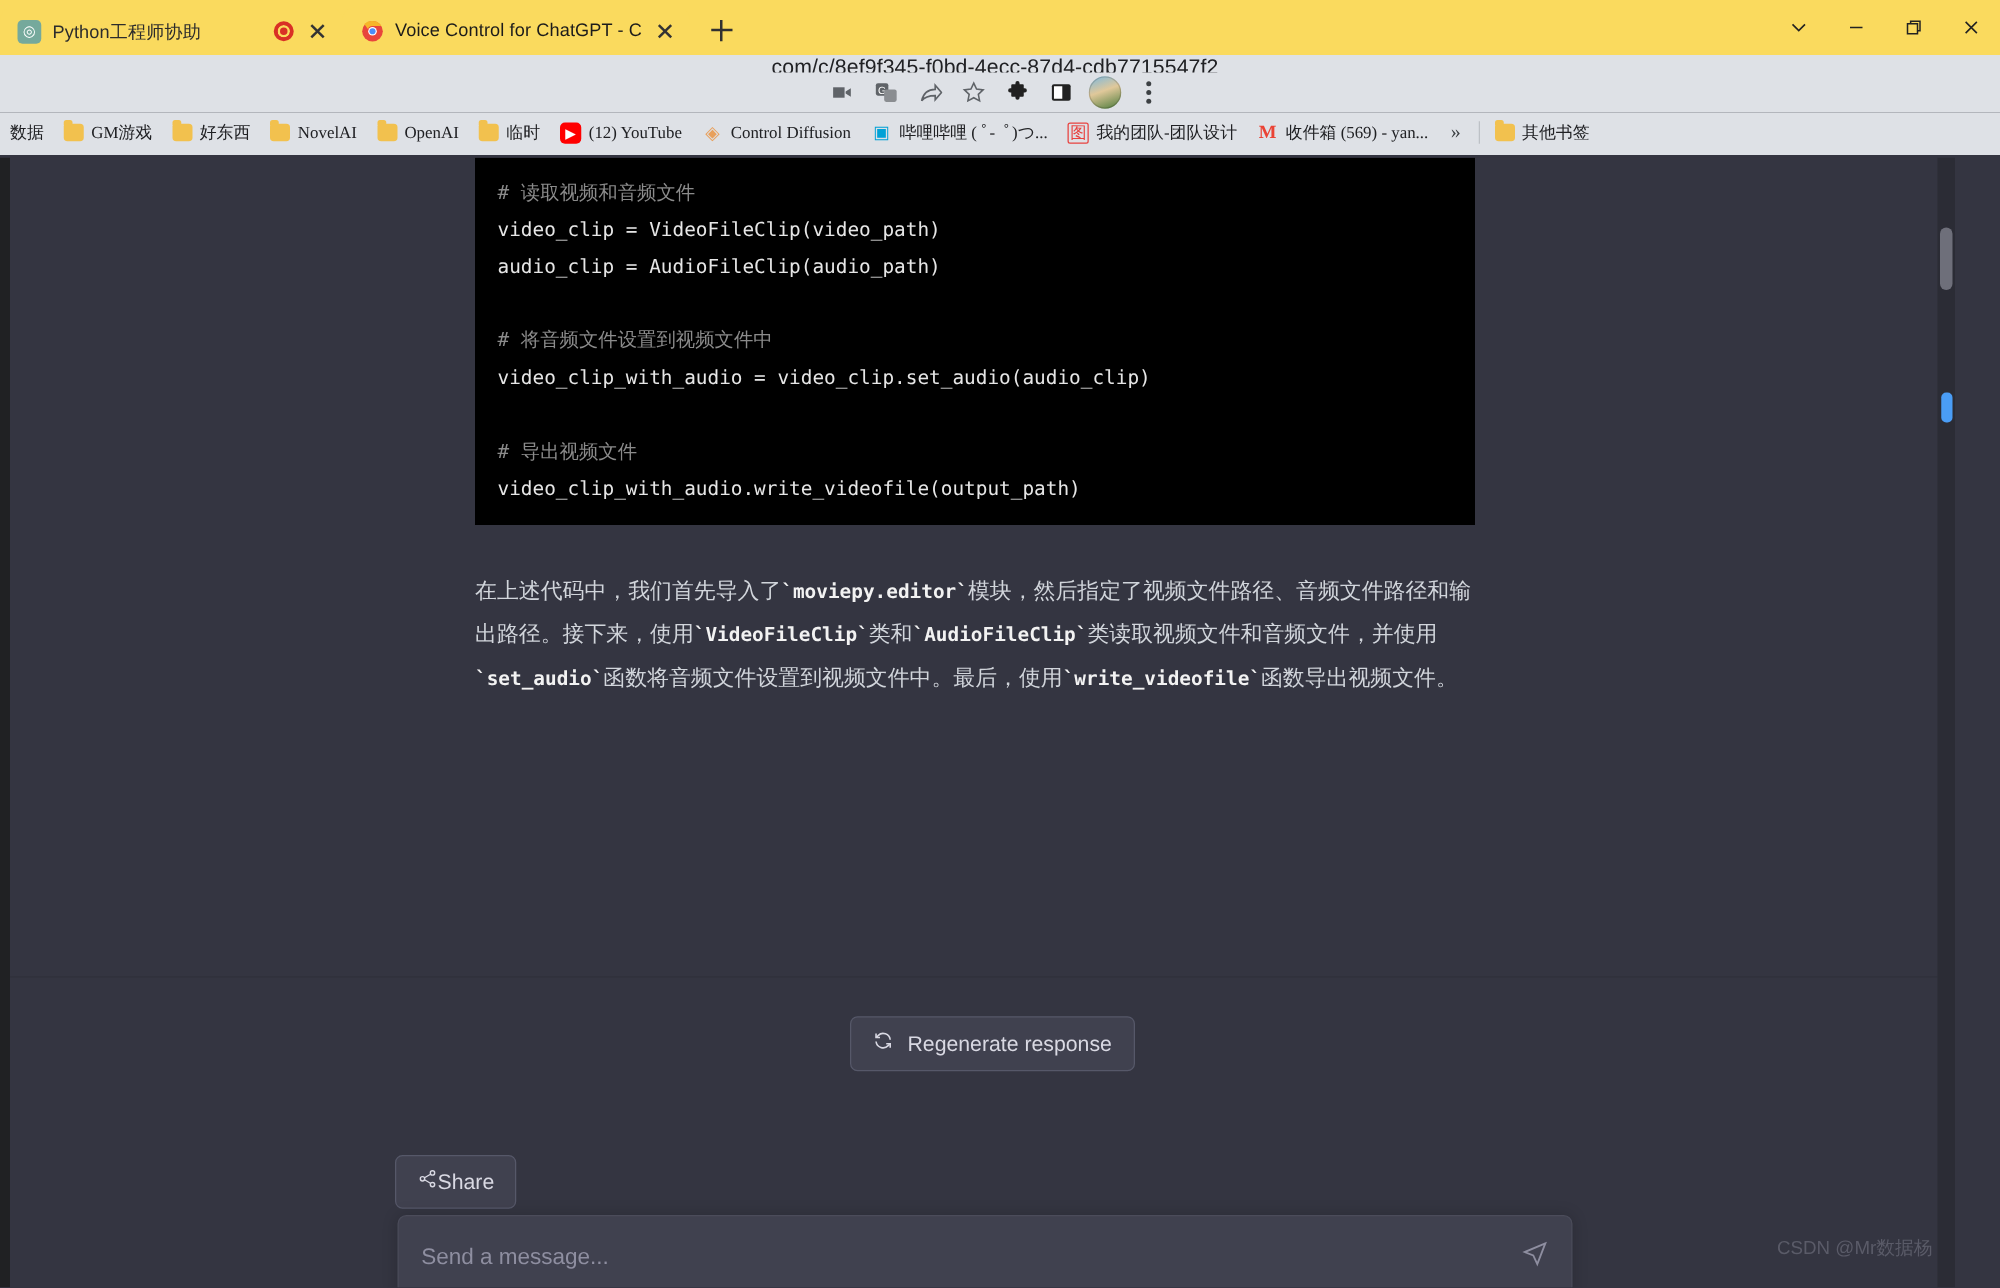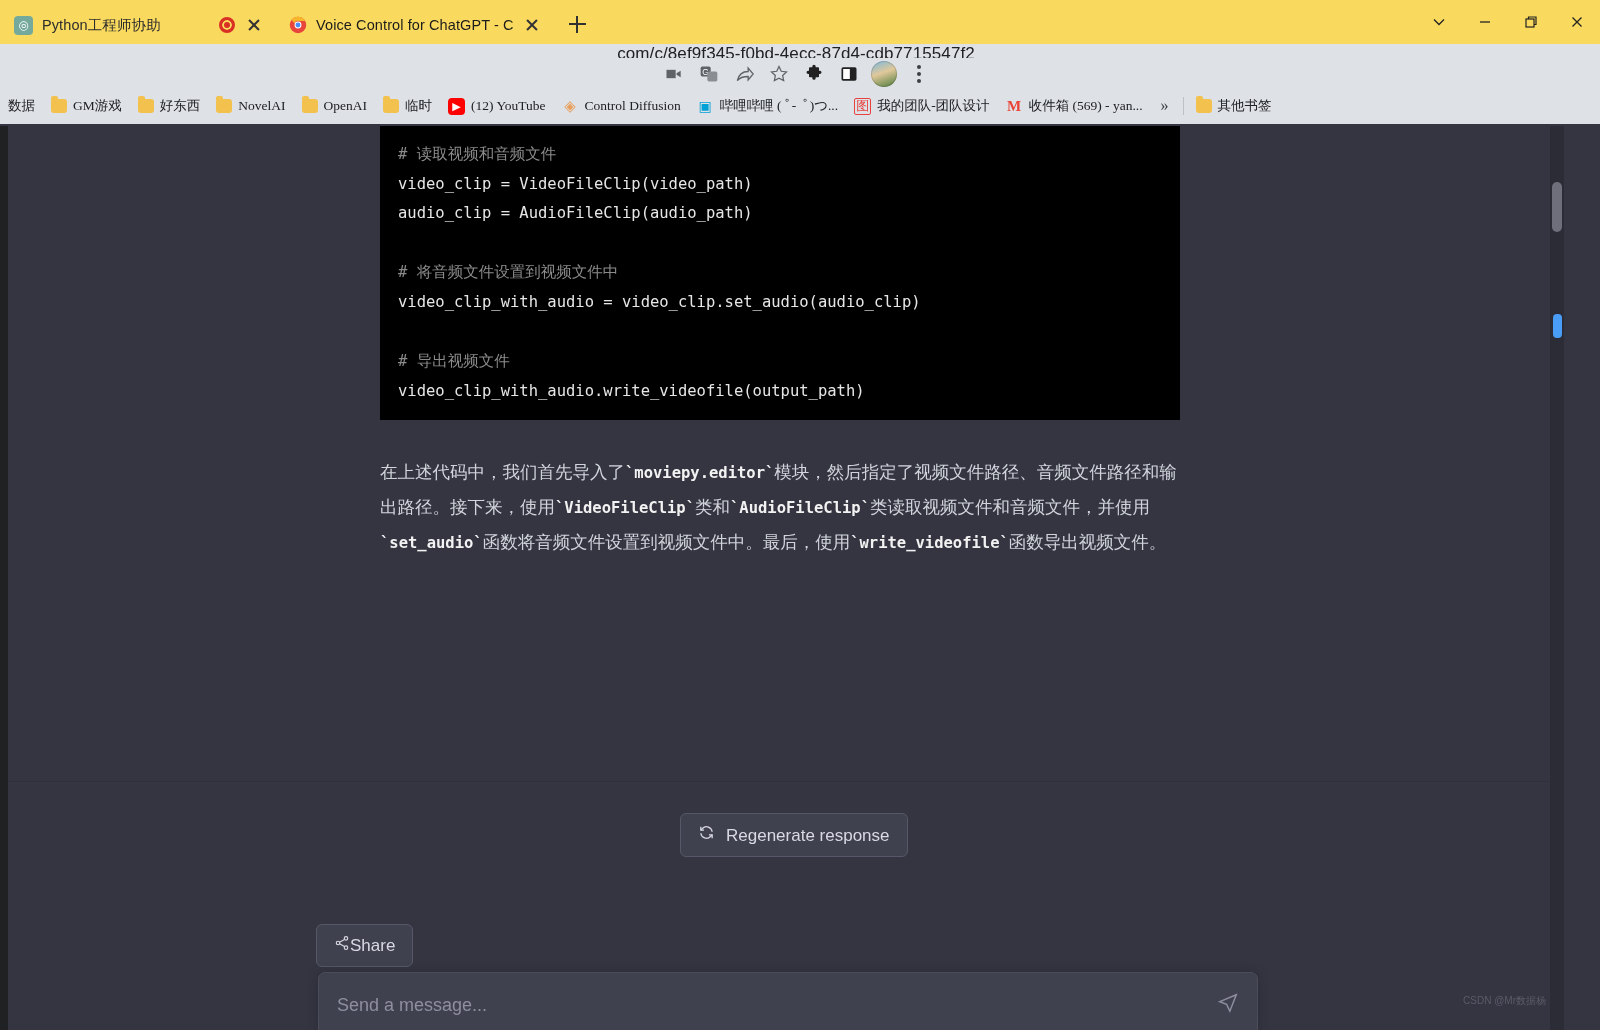--- a/index.html
+++ b/index.html
@@ -150,21 +150,21 @@
 
   .inputbox {
     position: absolute; left: 310px; top: 190px; width: 940px; height: 66px;
     background: #40414f; border: 1px solid #4b4c5a; border-radius: 7px;
     box-shadow: 0 0 12px rgba(0,0,0,.18);
     display: flex; align-items: center; padding: 0 18px;
   }
   .inputbox .ph { flex: 1 1 auto; color: #8e8ea0; font-size: 18px; }
 
   .watermark {
-    position: absolute; right: 18px; bottom: 22px; font-size: 10px; color: #5a5b68;
+    position: absolute; right: 18px; bottom: 22px; font-size: 15px; color: #5a5b68;
     font-family: "Liberation Sans", "DejaVu Sans", sans-serif;
   }
 </style>
 </head>
 <body>
 
 <div class="browser">
 
   <div class="tabstrip">
     <div class="tab inactive">

